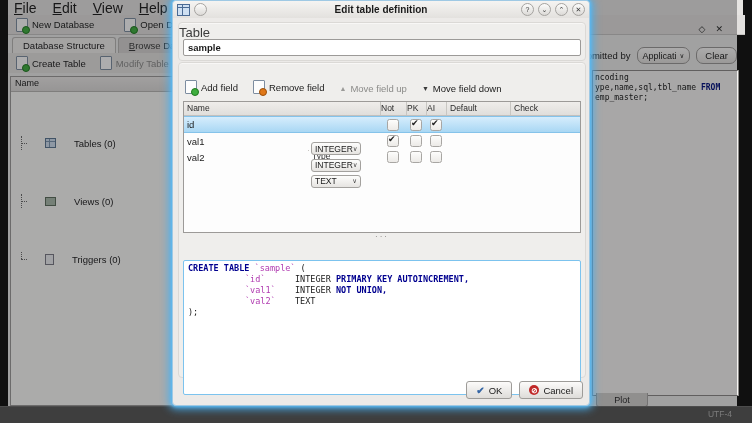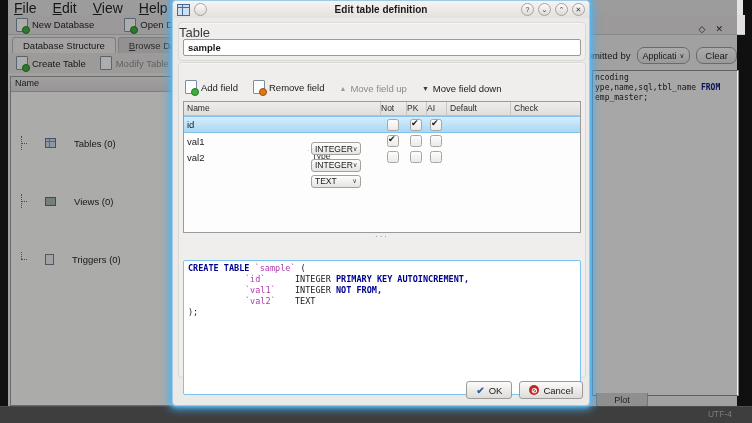--- a/index.html
+++ b/index.html
@@ -346,21 +346,21 @@
           <span class="gc c-def"></span>
           <span class="gc c-check"></span>
         </div>
       </div>
 
       <div class="splitter">···</div>
 
       <div class="sql-box">
         <div class="sql-line"><span class="kw">CREATE TABLE</span><span> </span><span class="ident">`sample`</span><span> (</span></div>
         <div class="sql-line sql-ind"><span class="ident-slot"><span class="ident">`id`</span></span><span>INTEGER </span><span class="kw">PRIMARY KEY AUTOINCREMENT,</span></div>
-        <div class="sql-line sql-ind"><span class="ident-slot"><span class="ident">`val1`</span></span><span>INTEGER </span><span class="kw">NOT FROM,</span></div>
+        <div class="sql-line sql-ind"><span class="ident-slot"><span class="ident">`val1`</span></span><span>INTEGER </span><span class="kw">NOT UNION,</span></div>
         <div class="sql-line sql-ind"><span class="ident-slot"><span class="ident">`val2`</span></span><span>TEXT</span></div>
         <div class="sql-line"><span>);</span></div>
       </div>
     </div>
 
     <div class="dlg-actions">
       <span class="dlg-btn">
         <span class="ok-check">✔</span>
         <span>OK</span>
       </span>

